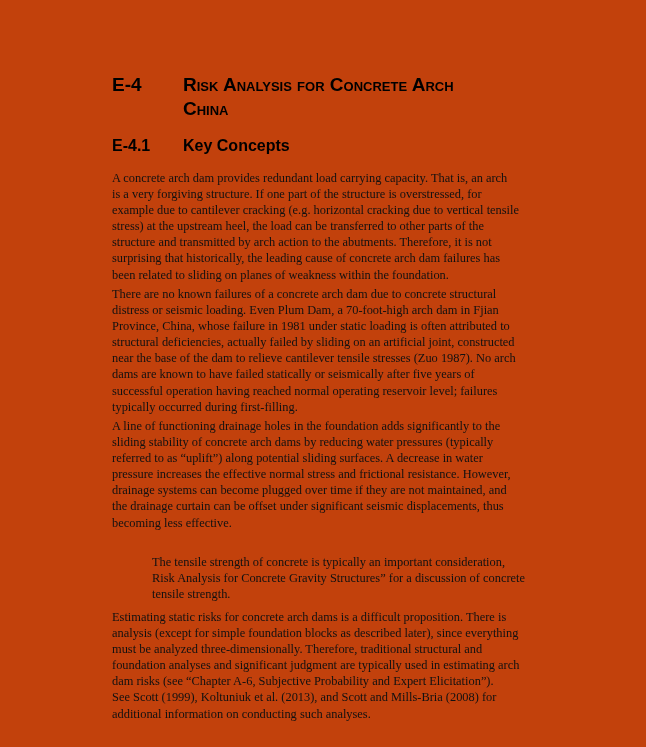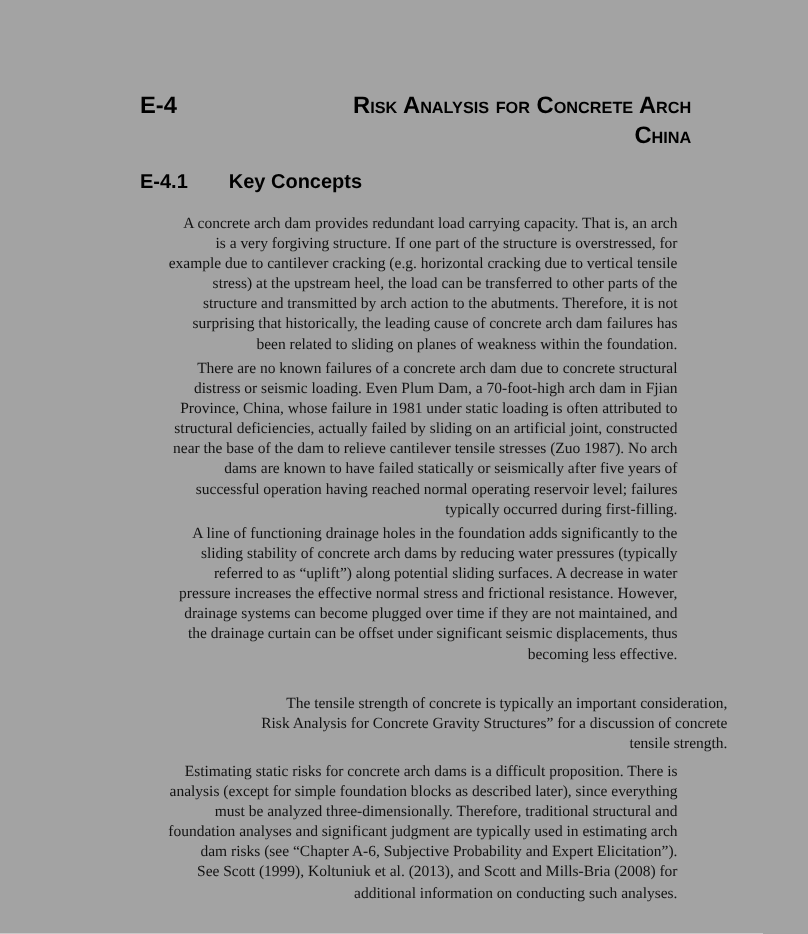--- a/index.html
+++ b/index.html
@@ -12,21 +12,21 @@
     height: 747px;
     position: relative;
     overflow: hidden;
     color: #000000;
   }
   .page {
     position: absolute;
     left: 0; top: 0;
     width: 646px;
     height: 747px;
-    background: #a3a3a3;
+    background: #c2410c;
   }
   .chapter-heading {
     position: absolute;
     left: 112px;
     top: 73px;
     width: 440px;
     font-family: "Liberation Sans", sans-serif;
     font-weight: bold;
     color: #000;
   }
@@ -73,21 +73,20 @@
     left: 112px;
     width: 430px;
     font-family: "Liberation Serif", serif;
     font-size: 12.4px;
     line-height: 16.1px;
     color: #111;
   }
   .line {
     display: block;
     white-space: nowrap;
-    text-align: right;
   }
 </style>
 </head>
 <body>
 
 <div class="page">
 
   <div class="chapter-heading">
     <span class="chapter-number">E-4</span>
     <div class="chapter-title">

